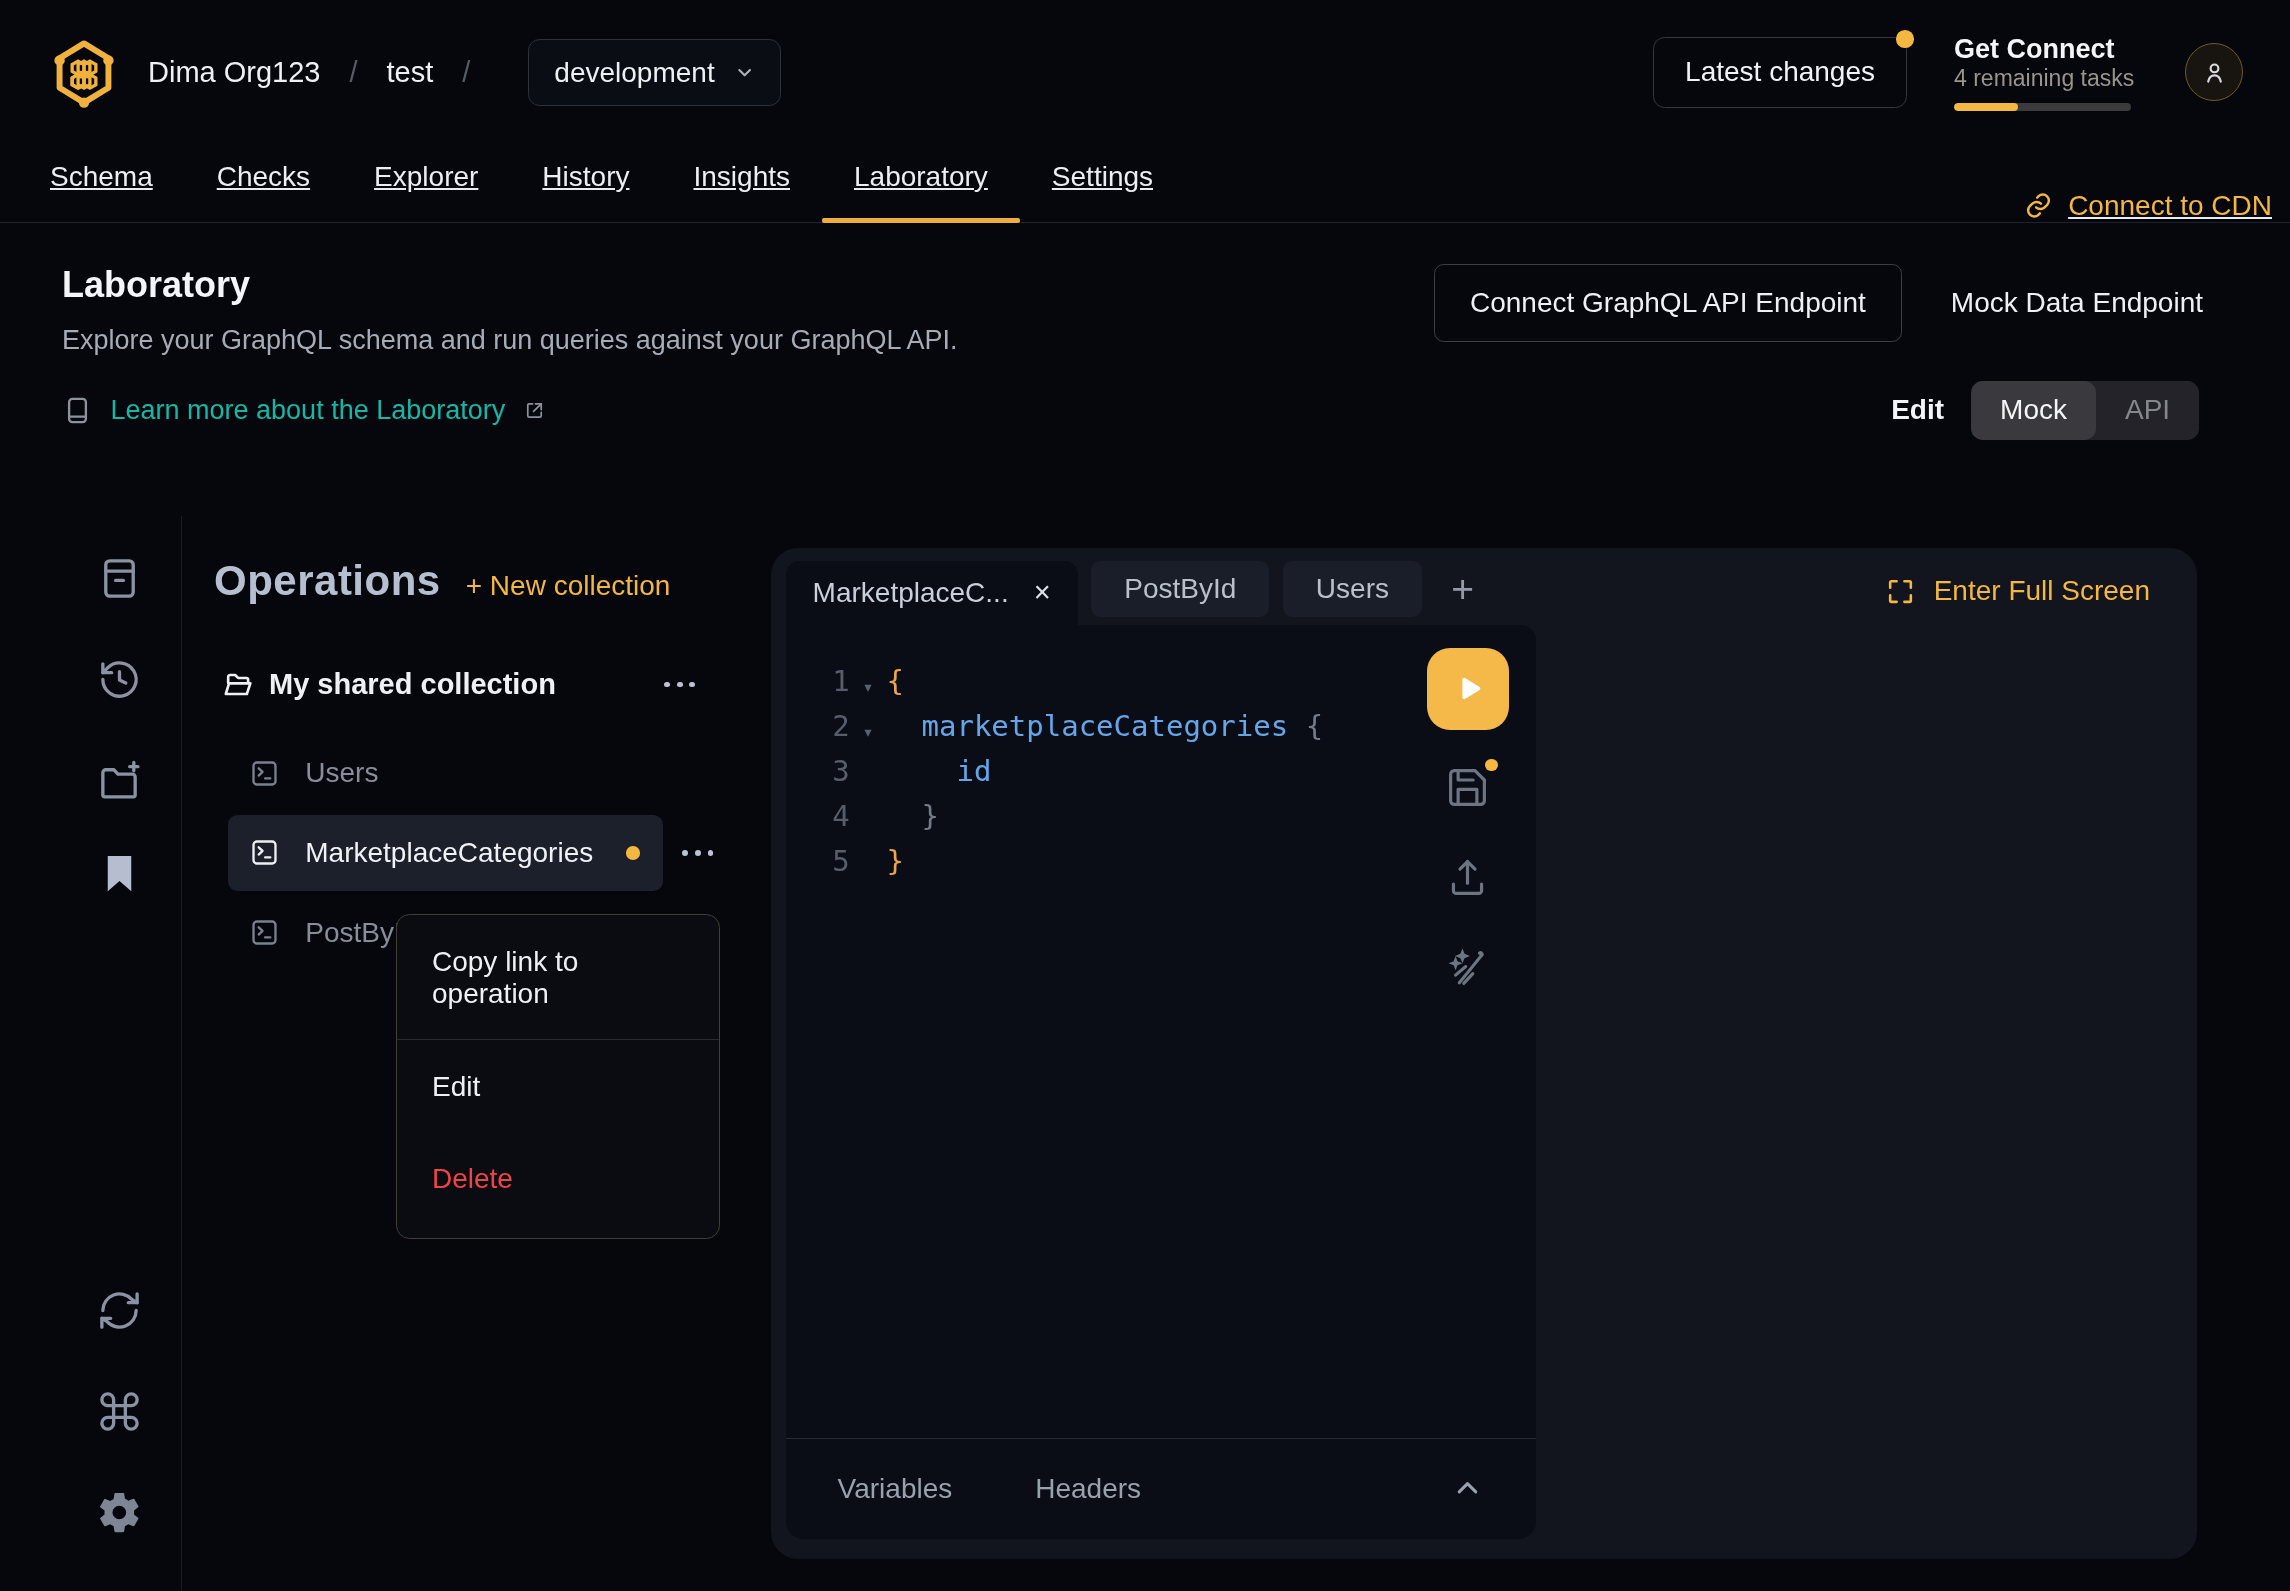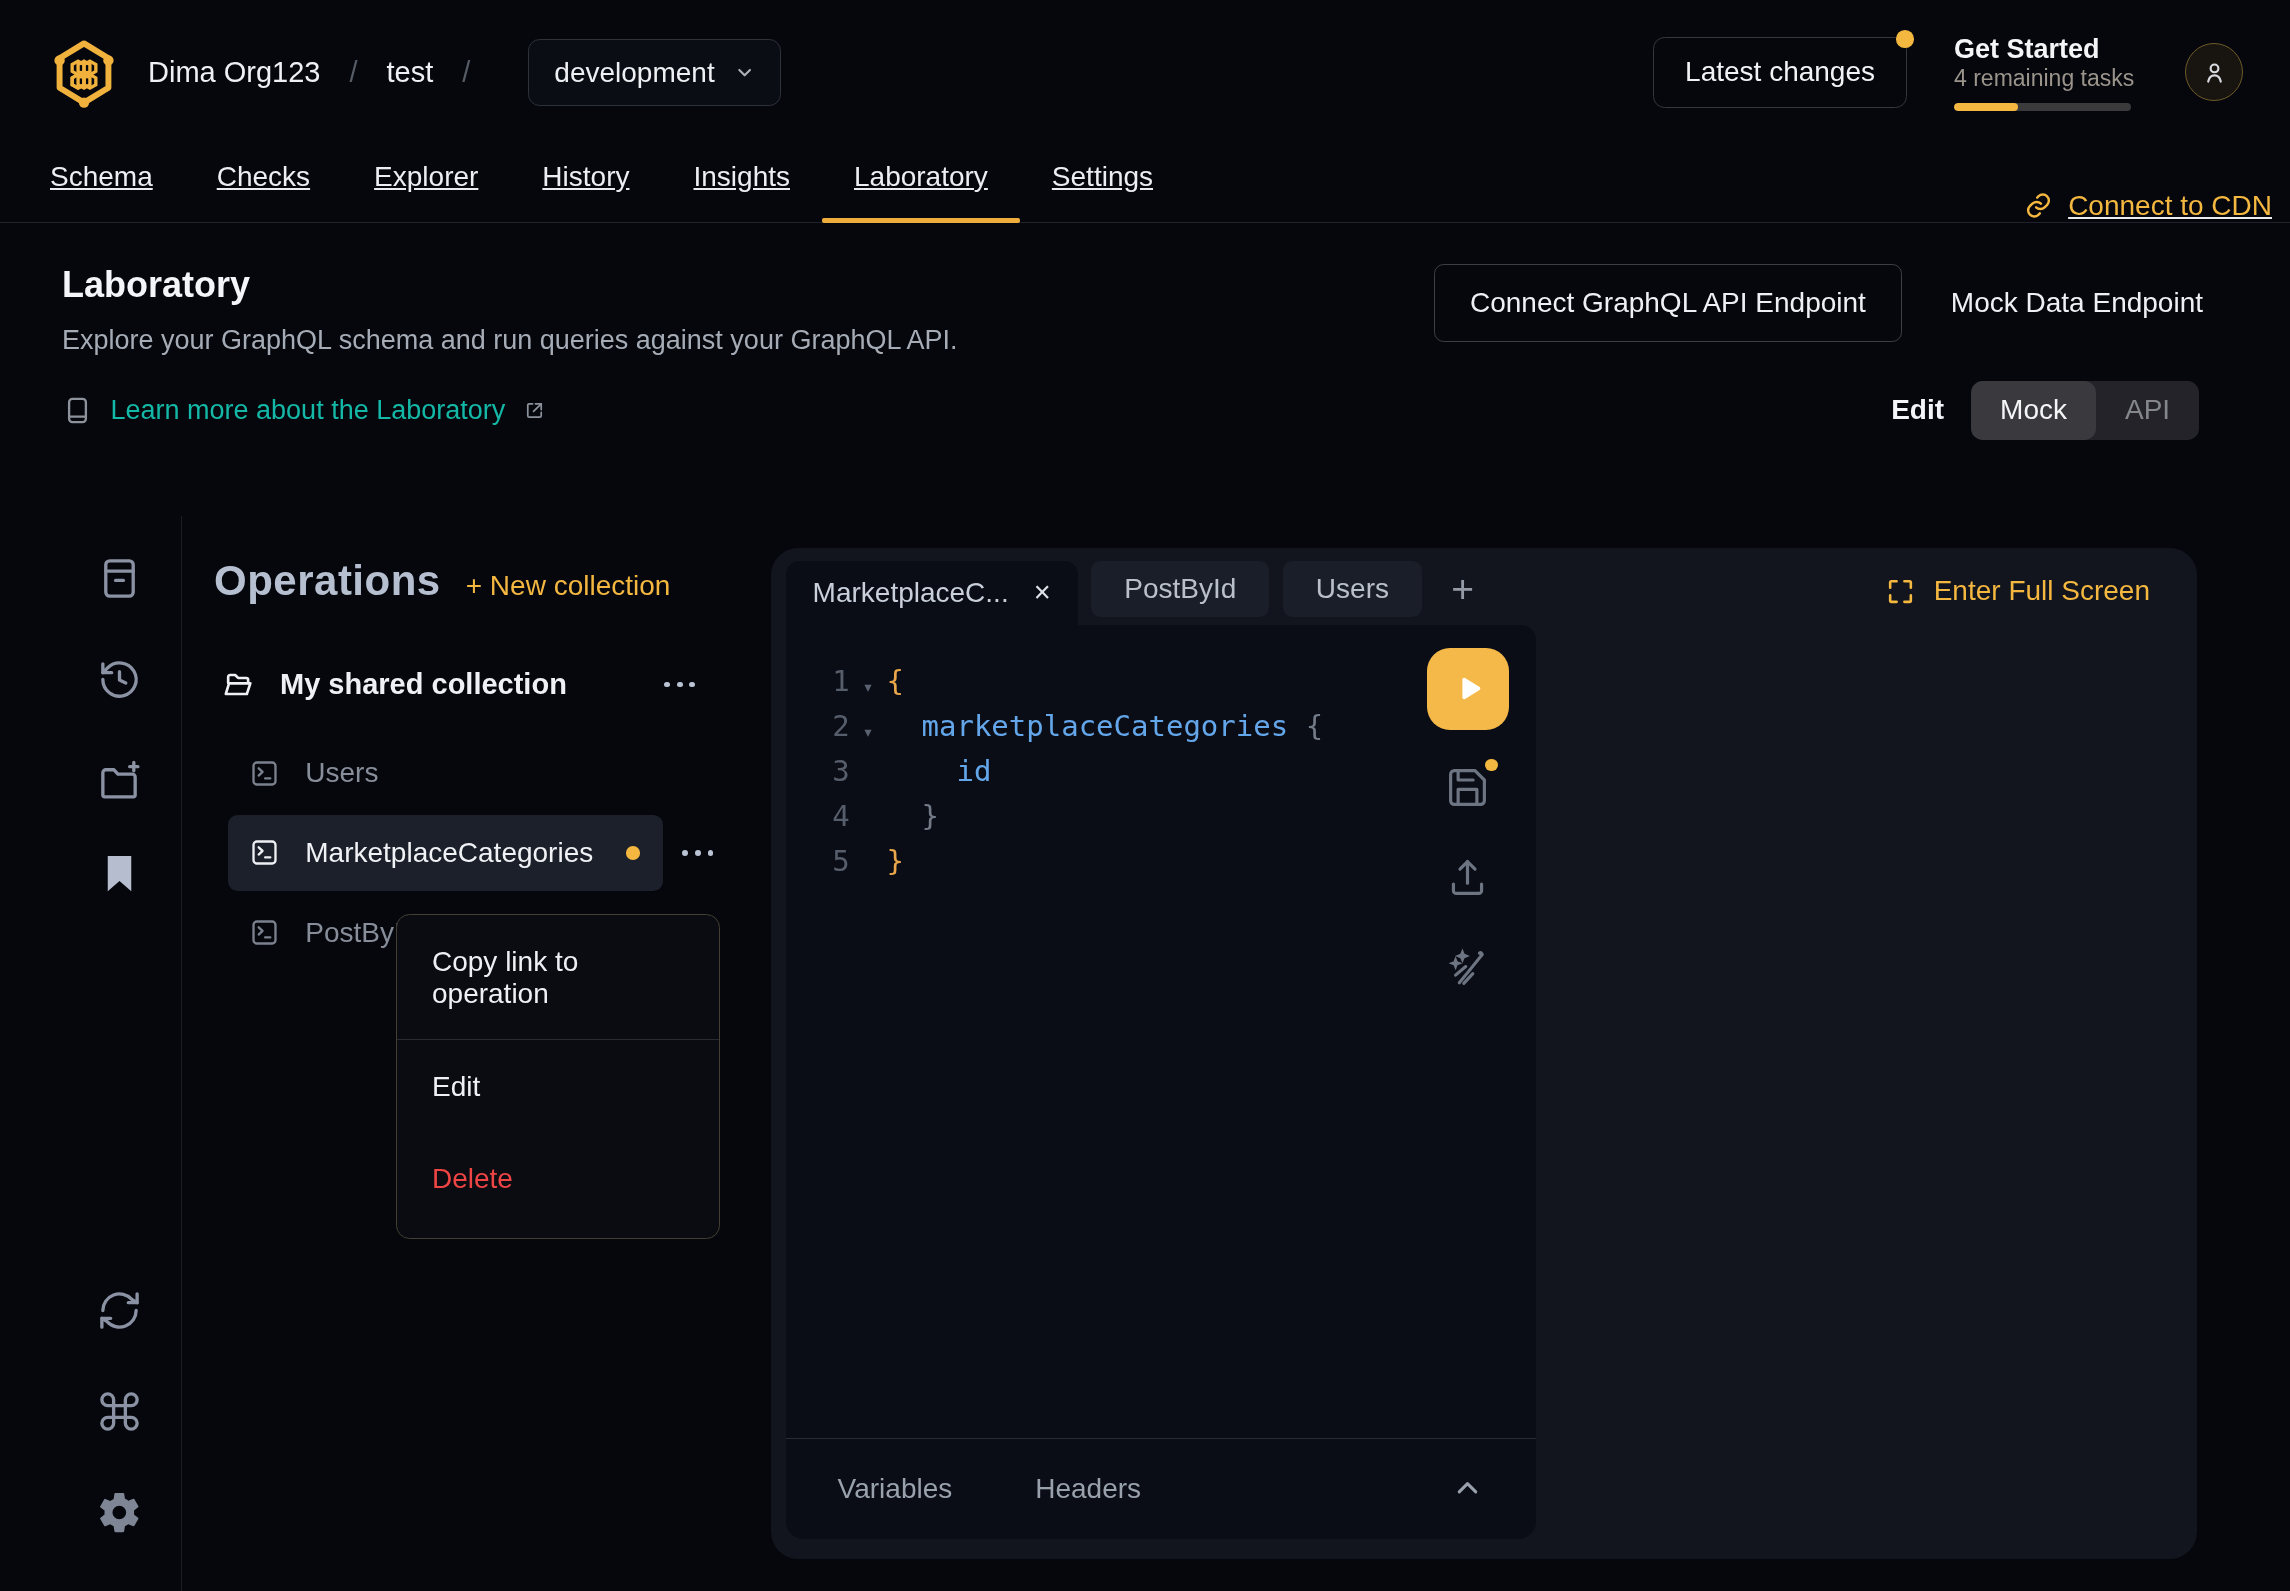--- a/index.html
+++ b/index.html
@@ -55,21 +55,21 @@
   
   .rail-ic { position:absolute; left:96px; width:47px; height:47px; cursor:pointer; }
   .vdivider { position:absolute; left:181px; top:516px; width:1px; height:1075px; background:#191d26; }
 
   
   .ops { position:absolute; left:181px; top:514px; width:590px; }
   .ops-head { display:flex; align-items:baseline; padding:43px 0 0 33px; }
   .ops-title { font-size:42px; font-weight:bold; color:#b5bfd0; letter-spacing:0.5px; }
   .newcoll { font-size:28px; color:#f4b740; margin-left:25px; cursor:pointer; }
   .coll-hdr { display:flex; align-items:center; margin-top:62px; padding-left:39px; padding-right:70px; cursor:pointer; }
-  .coll-name { font-size:29px; font-weight:600; color:#eef0f4; margin-left:25px; }
+  .coll-name { font-size:29px; font-weight:600; color:#eef0f4; margin-left:14px; }
   .dots { display:flex; gap:6.8px; margin-left:auto; cursor:pointer; padding:5.8px; }
   .dots i { width:5.8px; height:5.8px; border-radius:50%; background:#b9c3d4; }
   .coll-list { margin-top:33px; }
   .oprow { display:flex; align-items:center; margin-bottom:3.9px; }
   .rowbox { display:flex; align-items:center; margin-left:47px; width:435px; height:76px;
             padding-left:21.3px; border-radius:9.7px; cursor:pointer; }
   .rowbox .oplabel { font-size:28px; color:#878e9a; margin-left:25px; }
   .oprow.sel .rowbox { background:#1b202a; }
   .oprow.sel .oplabel { color:#f0f2f5; }
   .unsaved { width:13.6px; height:13.6px; border-radius:50%; background:#f4b740; margin-left:auto; margin-right:23px; }
@@ -144,21 +144,21 @@
     <svg width="21.3" height="21.3" viewBox="0 0 24 24" fill="none" stroke="#aab0ba" stroke-width="2.4" stroke-linecap="round" stroke-linejoin="round">
         <polyline points="6 9 12 15 18 9"></polyline>
       </svg>
   </div>
   <div class="hdr-right">
     <button class="latest-btn">
       <span>Latest changes</span>
       <span class="latest-dot"></span>
     </button>
     <div class="getstarted">
-      <div class="gs-title">Get Started</div>
+      <div class="gs-title">Get Connect</div>
       <div class="gs-sub">4 remaining tasks</div>
       <div class="gs-bar">
           <div class="gs-fill" id="gs-fill" style="width: 36%;"></div>
         </div>
     </div>
     <div class="avatar">
       <svg width="29" height="29" viewBox="0 0 24 24" fill="none" stroke="#d7dae0" stroke-width="1.8" stroke-linecap="round">
           <circle cx="12" cy="8.6" r="3.2"></circle>
           <path d="M6.8 19.5c.7-3.4 2.8-5.1 5.2-5.1s4.5 1.7 5.2 5.1"></path>
         </svg>

